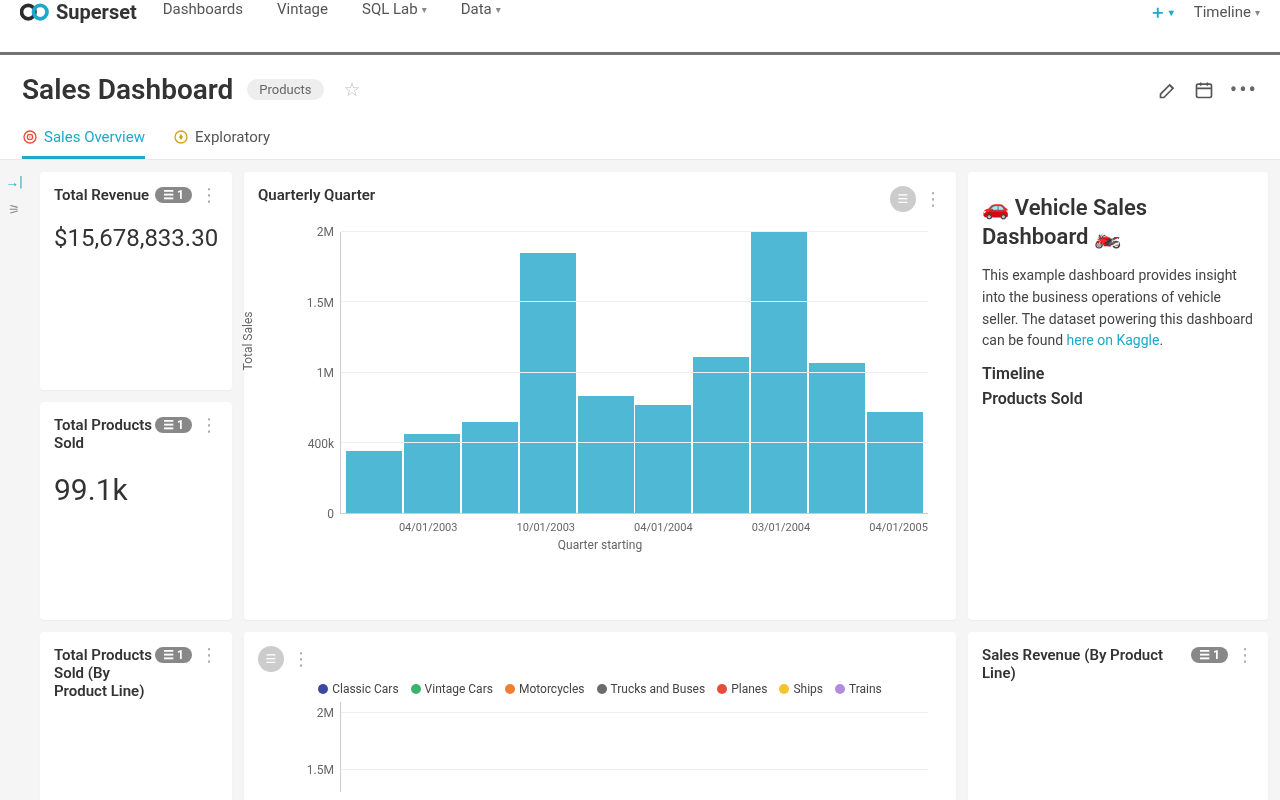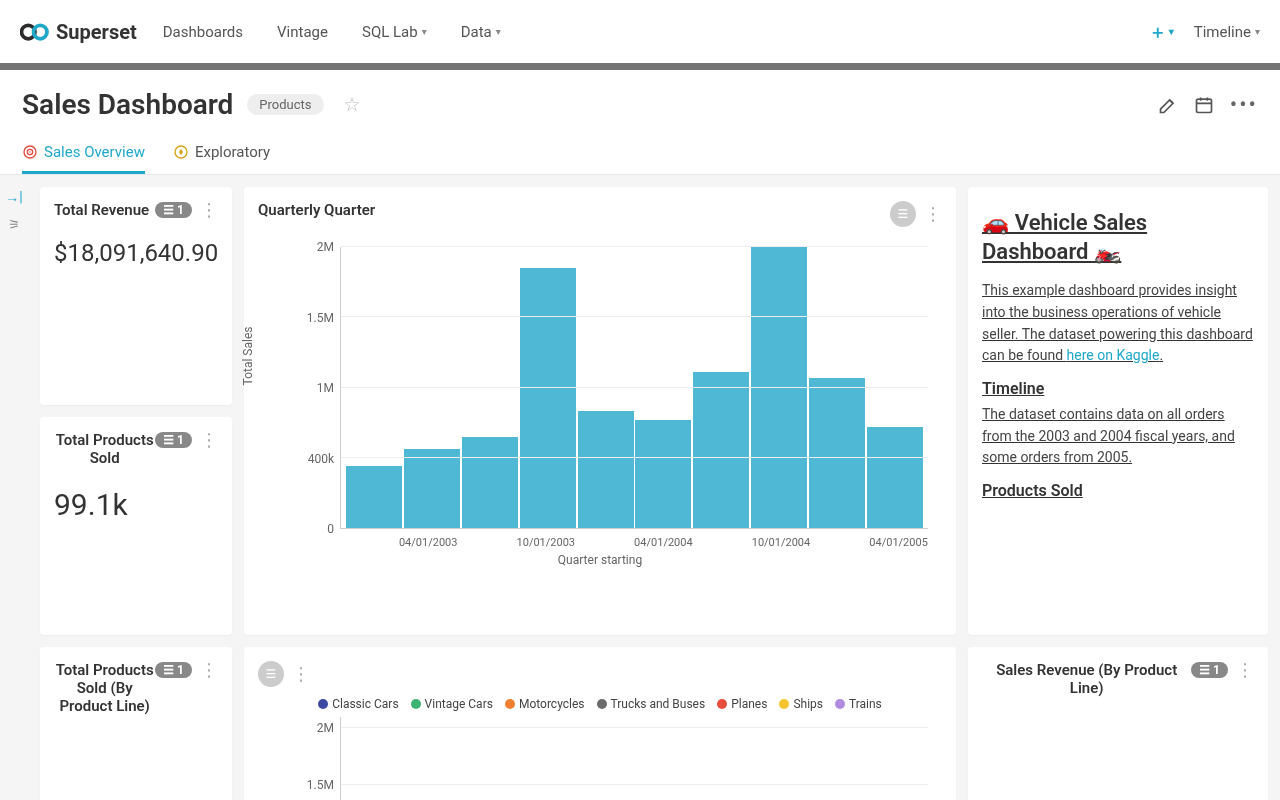--- a/index.html
+++ b/index.html
@@ -1,17 +1,17 @@
 <!DOCTYPE html>
 <html><head>
 <meta charset="utf-8">
 <style>
 * { box-sizing: border-box; margin: 0; padding: 0; }
 body { font-family: -apple-system, BlinkMacSystemFont, "Segoe UI", Roboto, Helvetica, Arial, sans-serif; background: #f5f5f5; color: #333; width: 1280px; height: 800px; overflow: hidden; }
-.topnav { height: 70px; background: #fff; border-bottom: 7px solid #737373; display: flex; align-items: center; padding: 0 20px; }
+.topnav { height: 55px; background: #fff; border-bottom: 3px solid #737373; display: flex; align-items: flex-start; padding: 0 20px; }
 .logo { display: flex; align-items: center; font-weight: 700; font-size: 20px; color: #333; margin-right: 26px; }
 .logo svg { margin-right: 6px; }
 .nav-links { display: flex; gap: 34px; flex: 1; }
 .nav-link { color: #555; font-size: 15px; cursor: pointer; display: flex; align-items: center; gap: 4px; }
 .nav-actions { display: flex; align-items: center; gap: 20px; }
 .plus-btn { color: #1fa8c9; font-size: 18px; font-weight: 700; display: flex; align-items: center; gap: 2px; }
 .settings-link { color: #555; font-size: 15px; display: flex; align-items: center; gap: 4px; }
 .caret { font-size: 10px; color: #888; }
 .header { background: #fff; padding: 18px 22px 0 22px; border-bottom: 1px solid #e8e8e8; }
 .header-row { display: flex; align-items: center; gap: 14px; }
@@ -23,21 +23,21 @@
 .tabs { display: flex; gap: 28px; margin-top: 22px; }
 .tab { display: flex; align-items: center; gap: 6px; padding-bottom: 10px; font-size: 15px; cursor: pointer; color: #555; border-bottom: 3px solid transparent; }
 .tab.active { color: #1fa8c9; border-bottom-color: #1fa8c9; }
 .tab-icon { width: 16px; height: 16px; }
 .workspace { display: flex; background: #f5f5f5; height: calc(800px - 55px - 75px); }
 .filterbar { width: 28px; padding-top: 14px; display: flex; flex-direction: column; align-items: center; gap: 12px; }
 .fb-icon { color: #1fa8c9; font-size: 14px; }
 .fb-icon2 { color: #888; font-size: 13px; }
 .grid { flex: 1; padding: 12px; display: grid; grid-template-columns: 192px 1fr 300px; grid-template-rows: 218px 218px auto; gap: 12px; overflow: hidden; }
 .card { background: #fff; border-radius: 4px; padding: 14px; position: relative; box-shadow: 0 1px 2px rgba(0,0,0,0.04); }
-.card-head { display: flex; align-items: flex-start; justify-content: space-between; margin-bottom: 10px; text-align: center; }
+.card-head { display: flex; align-items: flex-start; justify-content: space-between; margin-bottom: 10px; }
 .card-title { font-size: 15px; font-weight: 600; color: #333; }
 .card-ctrls { display: flex; align-items: center; gap: 8px; }
 .pill { background: #888; color: #fff; border-radius: 12px; padding: 1px 8px; font-size: 12px; font-weight: 700; display: flex; align-items: center; gap: 3px; }
 .dots { color: #aaa; font-size: 18px; cursor: pointer; line-height: 1; }
 .circle-filter { background: #ccc; width: 26px; height: 26px; border-radius: 50%; display: flex; align-items: center; justify-content: center; color: #fff; font-size: 12px; }
 .bignum { font-size: 24px; font-weight: 400; color: #333; margin-top: 20px; }
 .bignum2 { font-size: 30px; font-weight: 400; color: #333; margin-top: 20px; }
 .chart-area { position: relative; height: 330px; }
 .y-axis { position: absolute; left: 42px; top: 10px; bottom: 38px; width: 40px; }
 .y-tick { position: absolute; right: 6px; font-size: 12px; color: #666; transform: translateY(-50%); }
@@ -50,21 +50,21 @@
 .x-ticks span { width: 60px; text-align: center; }
 .x-label { position: absolute; left: 0; right: 0; bottom: 0; text-align: center; font-size: 12px; color: #666; }
 .info-card h2 { font-size: 22px; font-weight: 600; margin: 8px 0 14px 0; line-height: 1.3; }
 .info-card p { font-size: 14px; color: #444; line-height: 1.55; margin-bottom: 12px; }
 .info-card a { color: #1fa8c9; text-decoration: none; }
 .info-card h3 { font-size: 16px; font-weight: 600; margin: 4px 0 6px 0; }
 .legend { display: flex; flex-wrap: wrap; gap: 12px; font-size: 12px; color: #444; justify-content: center; margin-bottom: 6px; }
 .legend span { display: flex; align-items: center; gap: 4px; }
 .dot { width: 10px; height: 10px; border-radius: 50%; }
 .card.rev-card { grid-row: 1 / span 2; grid-column: 2; }
-.card.info-card { grid-row: 1 / span 2; grid-column: 3; overflow: hidden; text-decoration: underline; }
+.card.info-card { grid-row: 1 / span 2; grid-column: 3; overflow: hidden; }
 .card.qpl { grid-column: 2; grid-row: 3; min-height: 150px; overflow: hidden; }
 .chart-area-small { position: relative; height: 90px; }
 .y-axis-s { position: absolute; left: 42px; top: 0; bottom: 0; width: 40px; }
 .plot-s { position: absolute; left: 82px; right: 14px; top: 0; bottom: 0; border-left: 1px solid #ccc; }
 .stacked-bars { position: absolute; left: 0; right: 0; bottom: 0; top: 0; display: flex; align-items: flex-end; justify-content: space-around; padding: 0 4px; }
 .stack { width: 56px; display: flex; flex-direction: column-reverse; }
 .seg { width: 100%; }
 </style>
 </head>
 <body>
@@ -142,21 +142,21 @@
   <div class="grid">
 
     <div class="card">
       <div class="card-head">
         <div class="card-title">Total Revenue</div>
         <div class="card-ctrls">
           <div class="pill">☰<span>1</span></div>
           <div class="dots">⋮</div>
         </div>
       </div>
-      <div class="bignum">$18,091,640.90</div>
+      <div class="bignum">$15,678,833.30</div>
     </div>
 
     <div class="card rev-card">
       <div class="card-head">
         <div class="card-title">Quarterly Quarter</div>
         <div class="card-ctrls">
           <div class="circle-filter">☰</div>
           <div class="dots">⋮</div>
         </div>
       </div>
@@ -188,33 +188,32 @@
             <div class="gridline" style="bottom: 100%;"></div>
           </div>
         <div class="x-ticks" id="xticks">
             <span></span>
             <span>04/01/2003</span>
             <span></span>
             <span>10/01/2003</span>
             <span></span>
             <span>04/01/2004</span>
             <span></span>
-            <span>10/01/2004</span>
+            <span>03/01/2004</span>
             <span></span>
             <span>04/01/2005</span>
           </div>
         <div class="x-label">Quarter starting</div>
       </div>
     </div>
 
     <div class="card info-card">
       <h2>🚗 Vehicle Sales Dashboard 🏍️</h2>
       <p><span>This example dashboard provides insight into the business operations of vehicle seller. The dataset powering this dashboard can be found </span><a href="#">here on Kaggle</a><span>.</span></p>
       <h3>Timeline</h3>
-      <p>The dataset contains data on all orders from the 2003 and 2004 fiscal years, and some orders from 2005.</p>
       <h3>Products Sold</h3>
     </div>
 
     <div class="card">
       <div class="card-head">
         <div class="card-title">Total Products Sold</div>
         <div class="card-ctrls">
           <div class="pill">☰<span>1</span></div>
           <div class="dots">⋮</div>
         </div>

